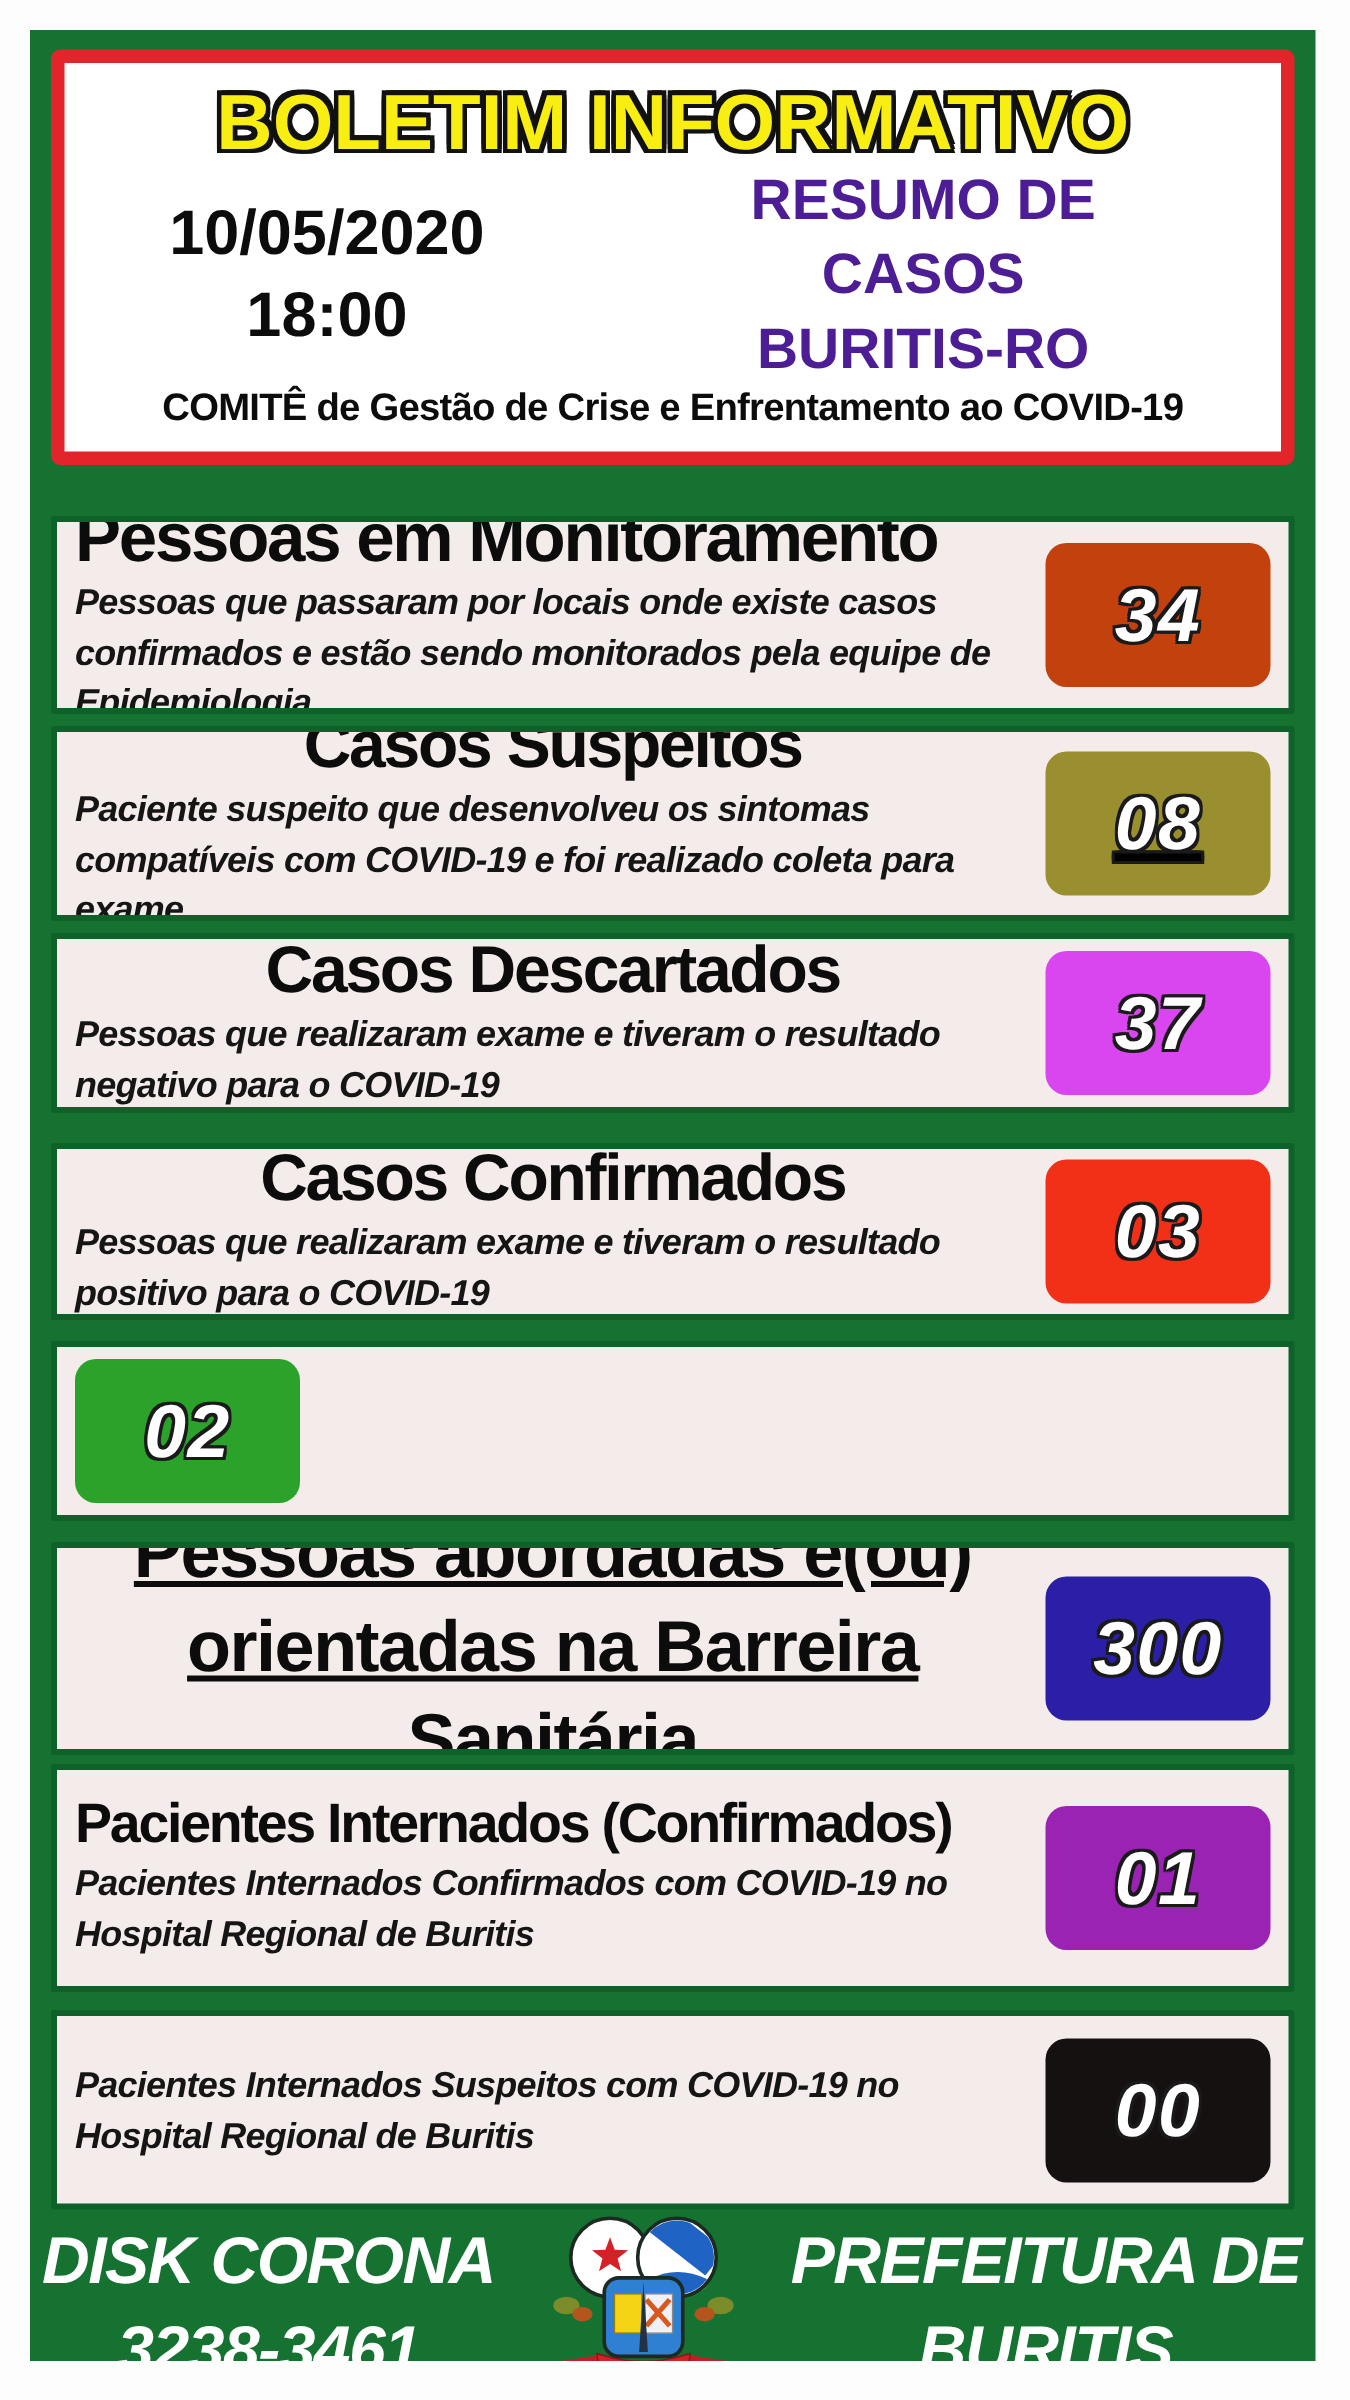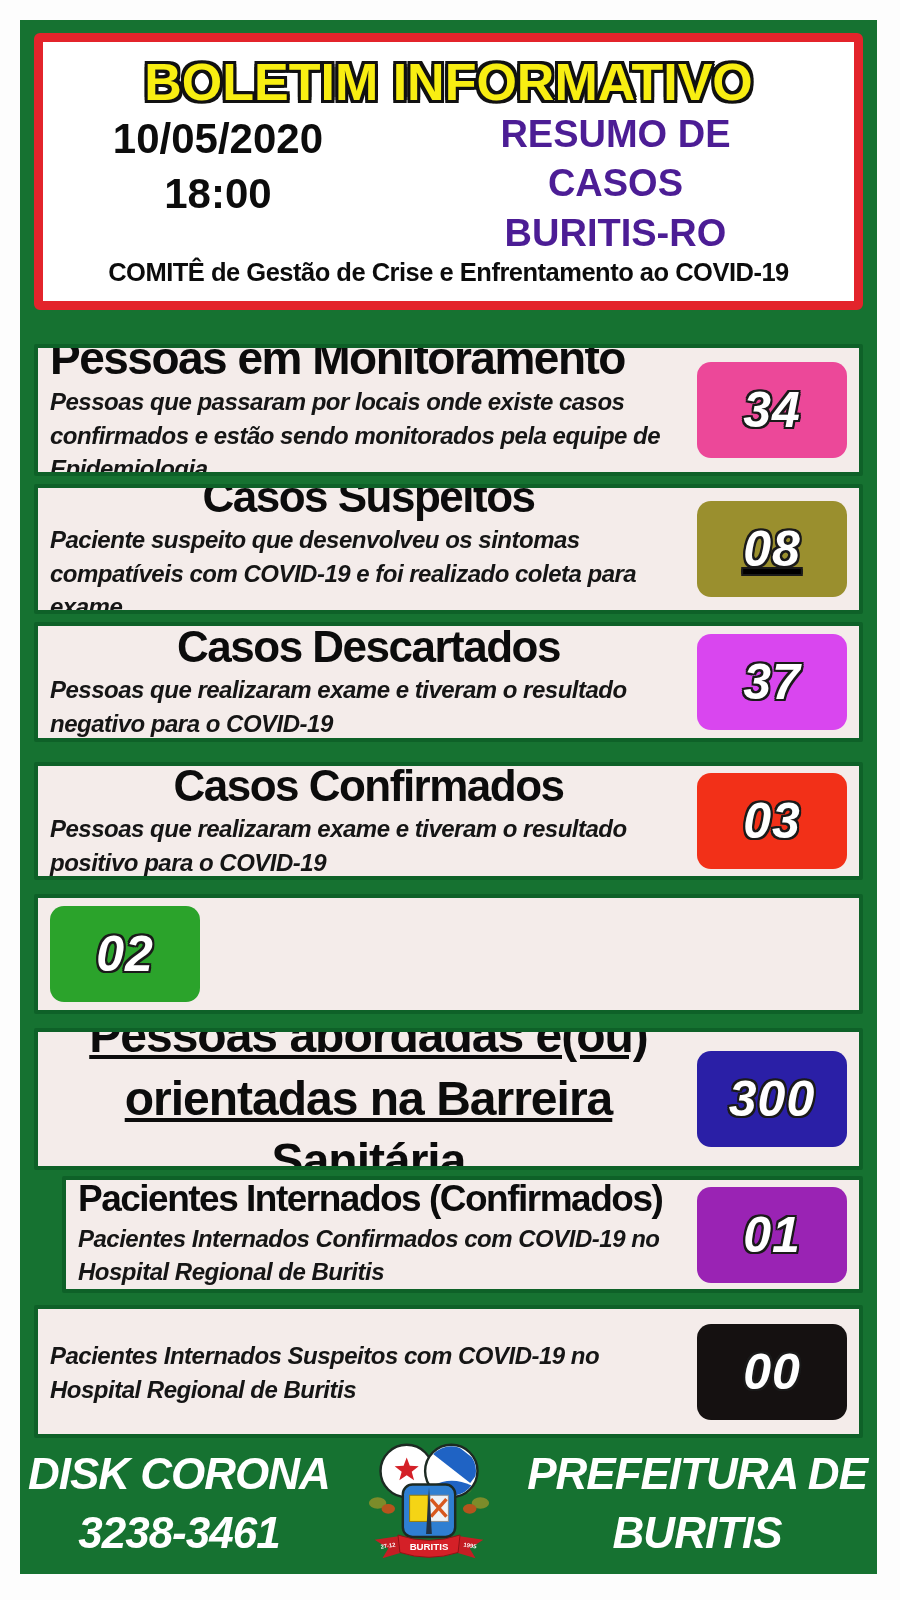--- a/index.html
+++ b/index.html
@@ -13,42 +13,42 @@
     border:9px solid #e3242b; border-radius:6px; padding:6px 8px;
     display:flex; flex-direction:column;
   }
   .hb-title {
     text-align:center; font-size:52px; font-weight:bold; letter-spacing:0px;
     color:#f8ee12; margin-top:4px;
     text-shadow:-3px -3px 0 #111,3px -3px 0 #111,-3px 3px 0 #111,3px 3px 0 #111,
                  0 -3px 0 #111,0 3px 0 #111,-3px 0 0 #111,3px 0 0 #111;
   }
   .hb-mid { display:flex; flex:1; }
-  .hb-date-block { width:42%; text-align:center; font-size:42px; font-weight:bold; color:#0c0c0c; line-height:1.3; }
+  .hb-date-block { width:42%; text-align:center; font-size:42px; font-weight:bold; color:#0c0c0c; line-height:1.3; margin-top:16px; }
   .hb-summary { flex:1; text-align:center; font-size:38px; font-weight:bold; color:#4c1d95; line-height:1.3; margin-top:-2px; }
   .hb-committee { text-align:center; font-size:25.5px; font-weight:bold; color:#0c0c0c; letter-spacing:-0.5px; margin-bottom:14px; }
 
   
   .cards { padding:0 14px; margin-top:34px; }
   .card {
     background:#f4ecea; border:4px solid #0e6128; border-radius:2px;
     display:flex; align-items:center; padding:4px 12px 4px 12px; overflow:hidden;
   }
   .card-text { flex:1; min-width:0; padding-right:10px; }
   .card-title { font-weight:bold; color:#0c0c0c; line-height:1.05; letter-spacing:-1.5px; }
   .card-desc { font-weight:bold; font-style:italic; color:#151515; font-size:24px; line-height:1.4; letter-spacing:-0.5px; margin-top:3px; }
   .t-left { text-align:left; }
   .t-center { text-align:center; }
   .c1 { height:132px; margin-bottom:8px; }
   .c2 { height:130px; margin-bottom:8px; }
   .c3 { height:120px; margin-bottom:20px; }
   .c4 { height:118px; margin-bottom:14px; }
   .c5 { height:120px; margin-bottom:14px; }
   .c6 { height:142px; margin-bottom:6px; }
-  .c7 { height:117px; margin-bottom:12px;margin-left:28px; }
+  .c7 { height:152px; margin-bottom:12px; }
   .c8 { height:133px; }
   .c1 .card-title { font-size:46px; }
   .c2 .card-title, .c3 .card-title, .c4 .card-title, .c5 .card-title { font-size:44px; }
   .c6 .card-title { font-size:48px; line-height:1.3; letter-spacing:-1px; max-width:580px; margin:0 auto;text-decoration:underline; }
   .c7 .card-title, .c8 .card-title { font-size:37px; }
   .badge {
     flex:0 0 150px; height:96px; border-radius:14px;
     display:flex; align-items:center; justify-content:center;
   }
   .badge-num {
@@ -84,21 +84,21 @@
       <div class="hb-committee">COMITÊ de Gestão de Crise e Enfrentamento ao COVID-19</div>
     </div>
 
     <div class="cards">
 
       <div class="card c1">
         <div class="card-text">
           <div class="card-title t-left">Pessoas em Monitoramento</div>
           <div class="card-desc">Pessoas que passaram por locais onde existe casos confirmados e estão sendo monitorados pela equipe de Epidemiologia</div>
         </div>
-        <div class="badge" style="background-color: #ec4899;">
+        <div class="badge" style="background-color: #c2410c;">
           <span class="badge-num">34</span>
         </div>
       </div>
 
       <div class="card c2">
         <div class="card-text">
           <div class="card-title t-center">Casos Suspeitos</div>
           <div class="card-desc">Paciente suspeito que desenvolveu os sintomas compatíveis com COVID-19 e foi realizado coleta para exame</div>
         </div>
         <div class="badge" style="background-color: rgb(154, 143, 46); text-decoration: underline;">

